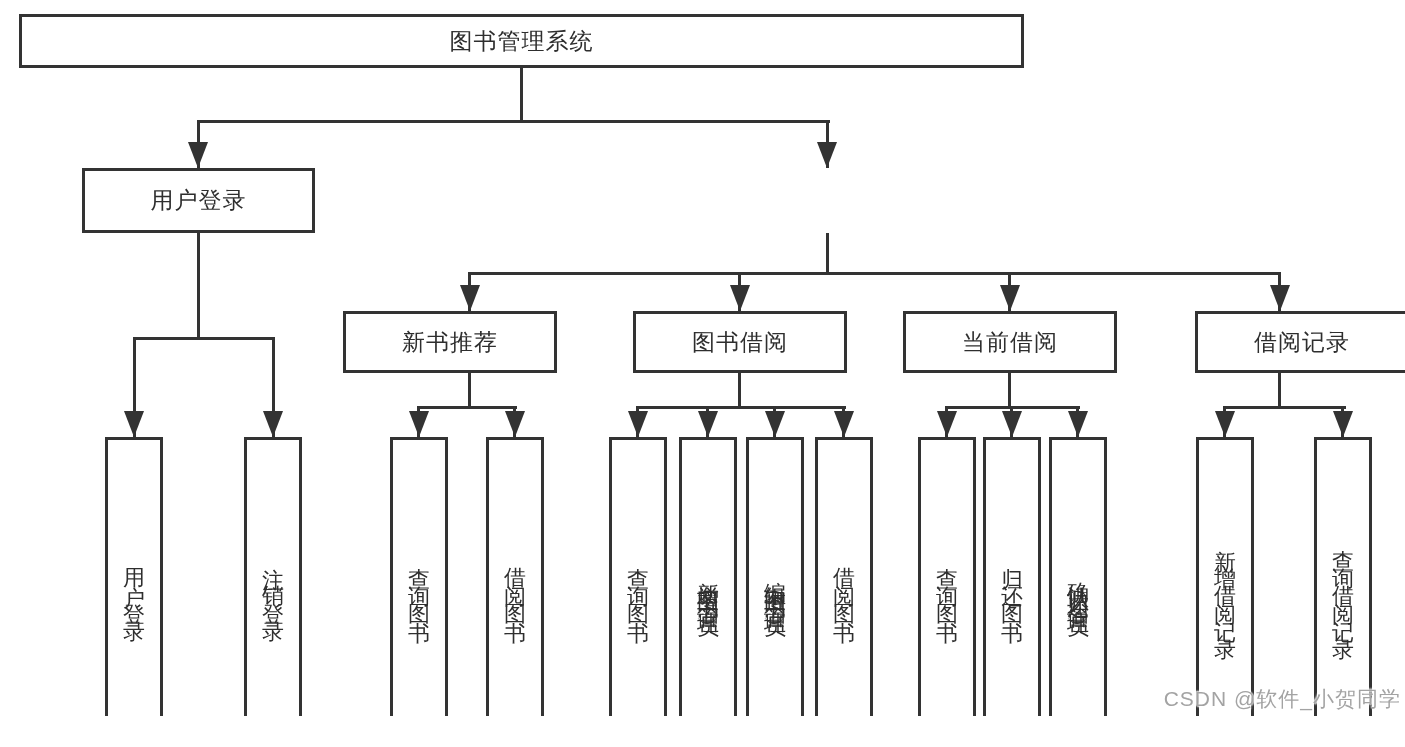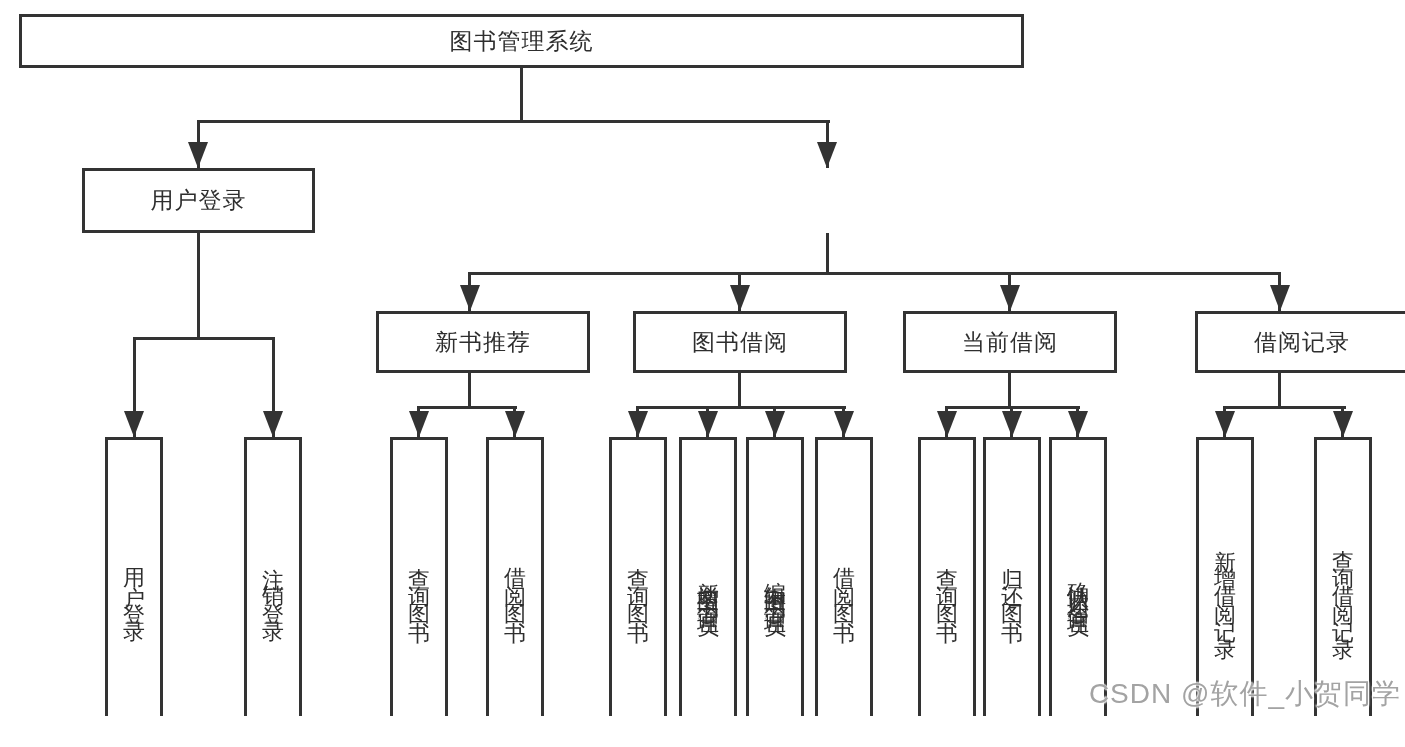--- a/index.html
+++ b/index.html
@@ -63,21 +63,21 @@
     height: 0;
     border-left: 10px solid transparent;
     border-right: 10px solid transparent;
     border-top: 26px solid var(--line);
     z-index: 1;
   }
   .watermark {
     position: absolute;
     right: 4px;
     bottom: 3px;
-    font-size: 28px;
+    font-size: 21px;
     color: var(--watermark);
     text-shadow: 0 0 2px #fff, 1px 1px 2px #fff, -1px -1px 2px #fff;
     z-index: 5;
     letter-spacing: 1px;
   }
 </style>
 </head>
 <body>
 
 <div class="canvas">
@@ -104,21 +104,21 @@
   <div class="line" style="left:468px; top:272px; width:813px; height:3px;"></div>
   <div class="line" style="left:468px; top:272px; width:3px; height:39px;"></div>
   <div class="line" style="left:738px; top:272px; width:3px; height:39px;"></div>
   <div class="line" style="left:1008px; top:272px; width:3px; height:39px;"></div>
   <div class="line" style="left:1278px; top:272px; width:3px; height:39px;"></div>
   <div class="arrow" style="left:460px; top:285px;"></div>
   <div class="arrow" style="left:730px; top:285px;"></div>
   <div class="arrow" style="left:1000px; top:285px;"></div>
   <div class="arrow" style="left:1270px; top:285px;"></div>
 
-  <div class="hbox" style="left:376px; top:311px; width:214px; height:62px;">新书推荐</div>
+  <div class="hbox" style="left:343px; top:311px; width:214px; height:62px;">新书推荐</div>
   <div class="hbox" style="left:633px; top:311px; width:214px; height:62px;">图书借阅</div>
   <div class="hbox" style="left:903px; top:311px; width:214px; height:62px;">当前借阅</div>
   <div class="hbox" style="left:1195px; top:311px; width:214px; height:62px;">借阅记录</div>
 
   <div class="line" style="left:468px; top:373px; width:3px; height:33px;"></div>
   <div class="line" style="left:417px; top:406px; width:100px; height:3px;"></div>
   <div class="line" style="left:417px; top:406px; width:3px; height:31px;"></div>
   <div class="line" style="left:513px; top:406px; width:3px; height:31px;"></div>
   <div class="arrow" style="left:409px; top:411px;"></div>
   <div class="arrow" style="left:505px; top:411px;"></div>

